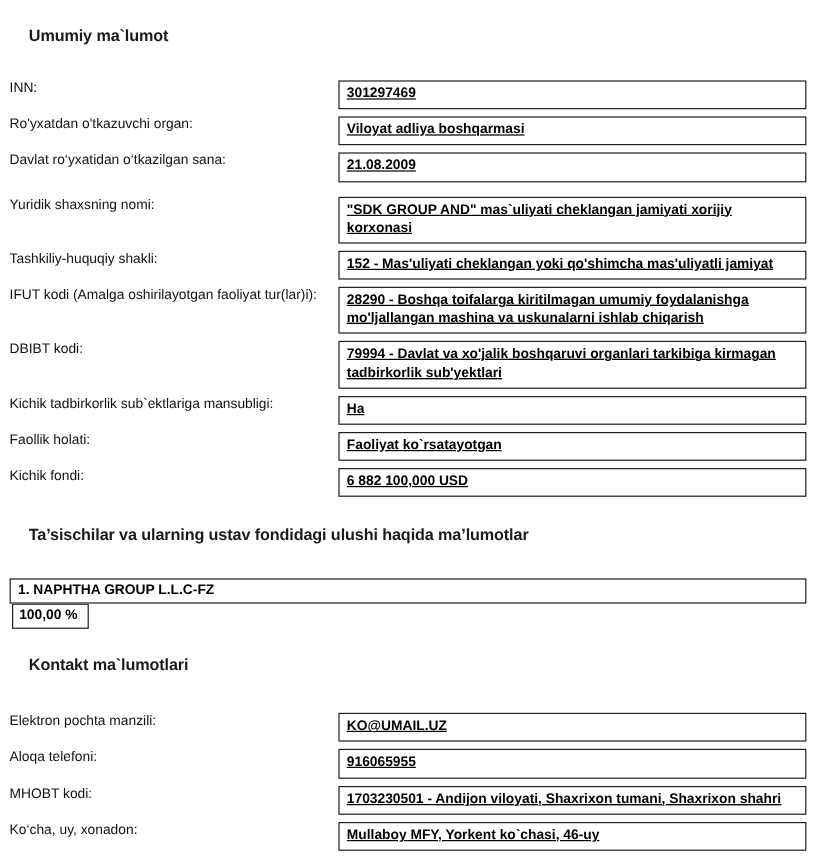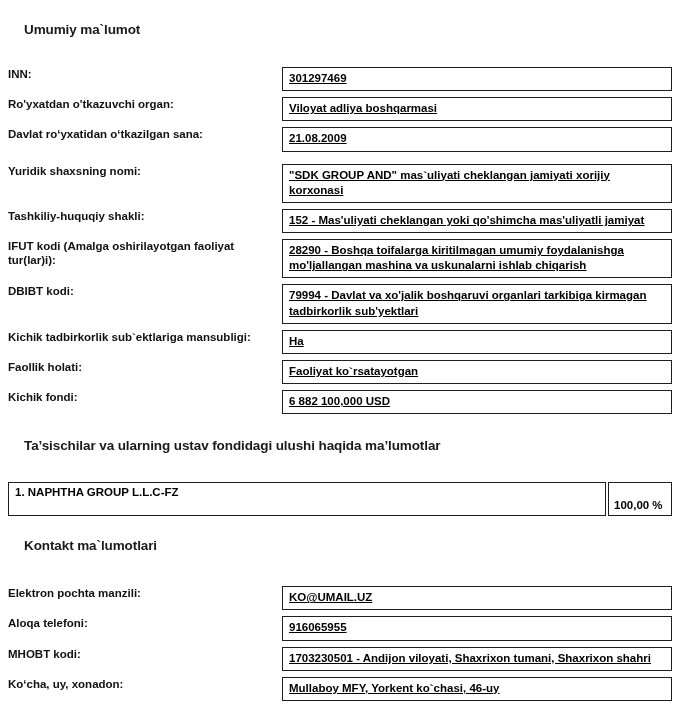--- a/index.html
+++ b/index.html
@@ -43,21 +43,21 @@
     width: 100%;
     box-sizing: border-box;
   }
   .row .label {
     width: 282px;
     min-width: 282px;
     padding-left: 8px;
     box-sizing: border-box;
     font-size: 11.5px;
     color: #111111;
-    font-weight: bold;
+    font-weight: normal;
     line-height: 1.25;
     display: flex;
     align-items: center;
   }
   .row .valwrap {
     flex: 1;
     padding-right: 8px;
     box-sizing: border-box;
   }
   .vbox {
@@ -75,37 +75,38 @@
   .vbox .ul {
     text-decoration: underline;
   }
 
   
   .founder-row {
     display: flex;
     padding: 0 8px 0 8px;
     box-sizing: border-box;
     width: 100%;
+    flex-direction: column;
   }
   .founder-name {
     flex: 1;
     border: 1px solid #1f1f1f;
     box-sizing: border-box;
     padding: 3px 6px 4px 6px;
     font-size: 11.5px;
     font-weight: bold;
     background: #fff;
   }
   .founder-share {
     width: 64px;
     min-width: 64px;
     margin-left: 2px;
     border: 1px solid #1f1f1f;
     box-sizing: border-box;
-    padding: 16px 5px 4px 5px;
+    padding: 3px 5px 4px 5px;
     font-size: 11.5px;
     font-weight: bold;
     background: #fff;
     text-align: left;
   }
 
   .hr {
     border: 0;
     border-top: 2px solid #c9c9c9;
     margin: 0 8px;

